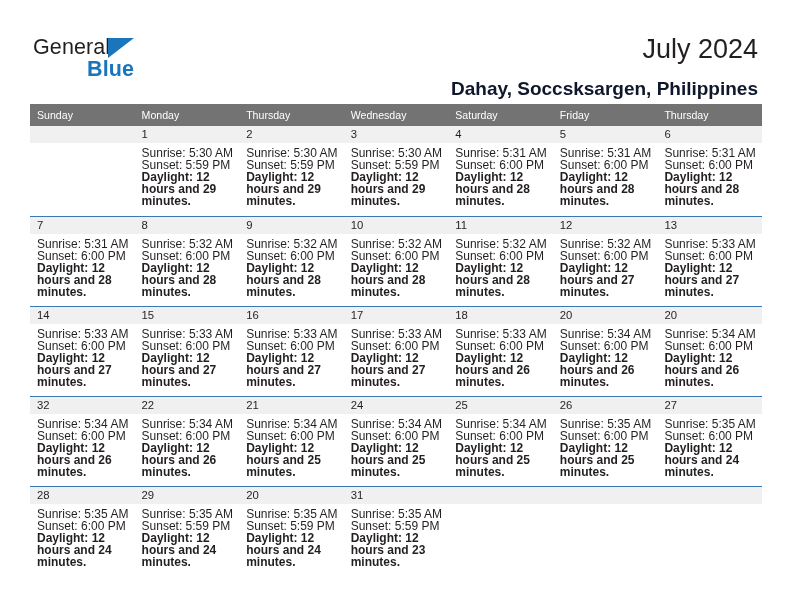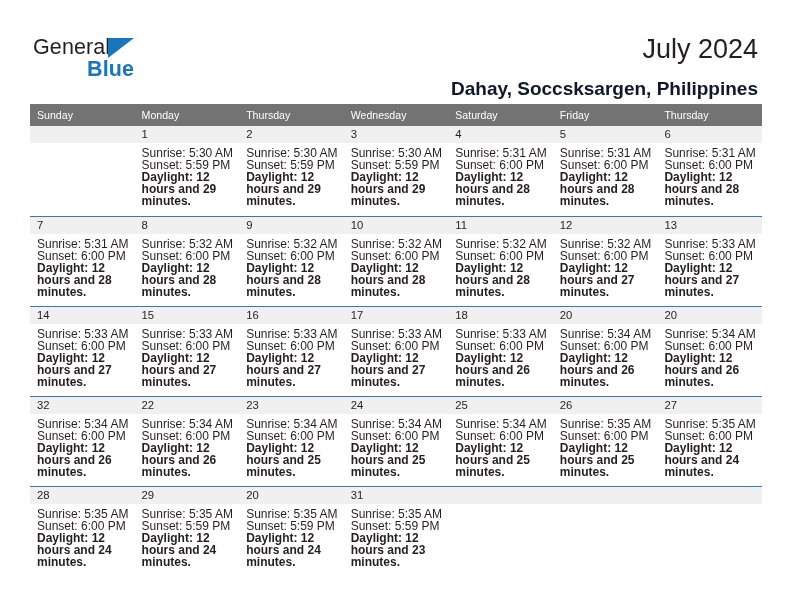--- a/index.html
+++ b/index.html
@@ -384,21 +384,21 @@
               <div class="datestrip">22</div>
               <div class="info">
                 <div>Sunrise: 5:34 AM</div>
                 <div>Sunset: 6:00 PM</div>
                 <div class="wrap">Daylight: 12 hours and 26 minutes.</div>
               </div>
             </div>
           </td>
           <td>
             <div class="daybox">
-              <div class="datestrip">23</div>
+              <div class="datestrip">21</div>
               <div class="info">
                 <div>Sunrise: 5:34 AM</div>
                 <div>Sunset: 6:00 PM</div>
                 <div class="wrap">Daylight: 12 hours and 25 minutes.</div>
               </div>
             </div>
           </td>
           <td>
             <div class="daybox">
               <div class="datestrip">24</div>

